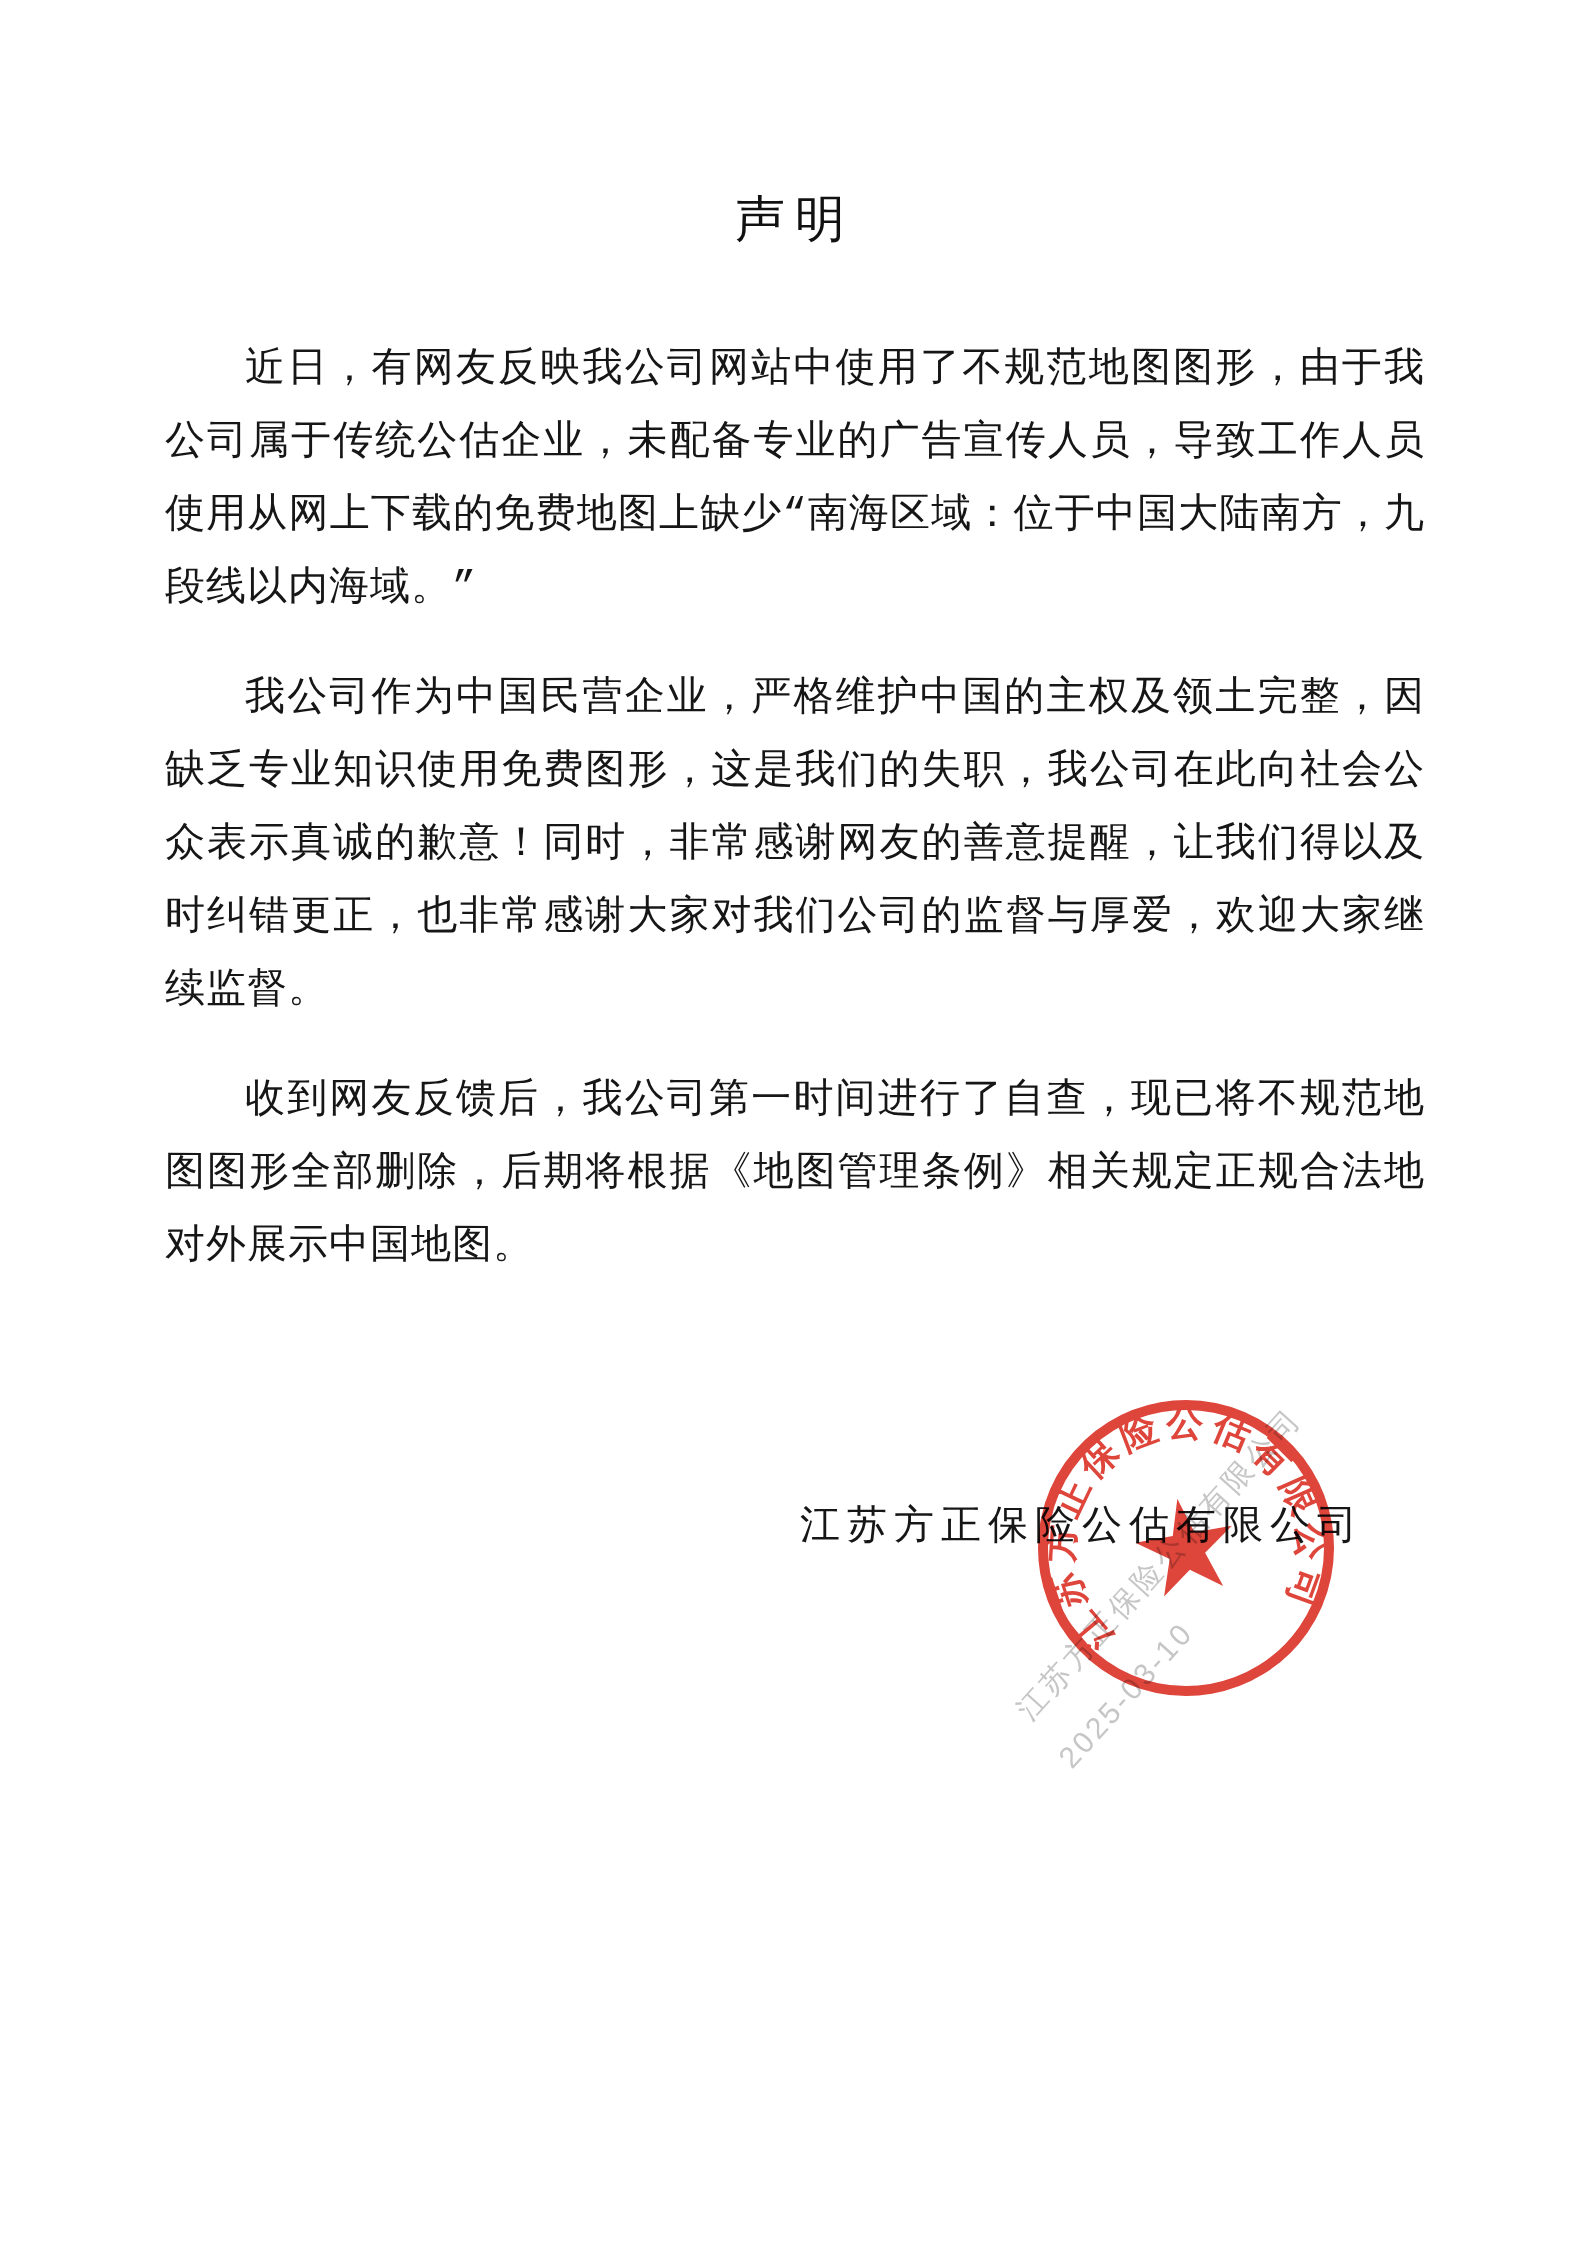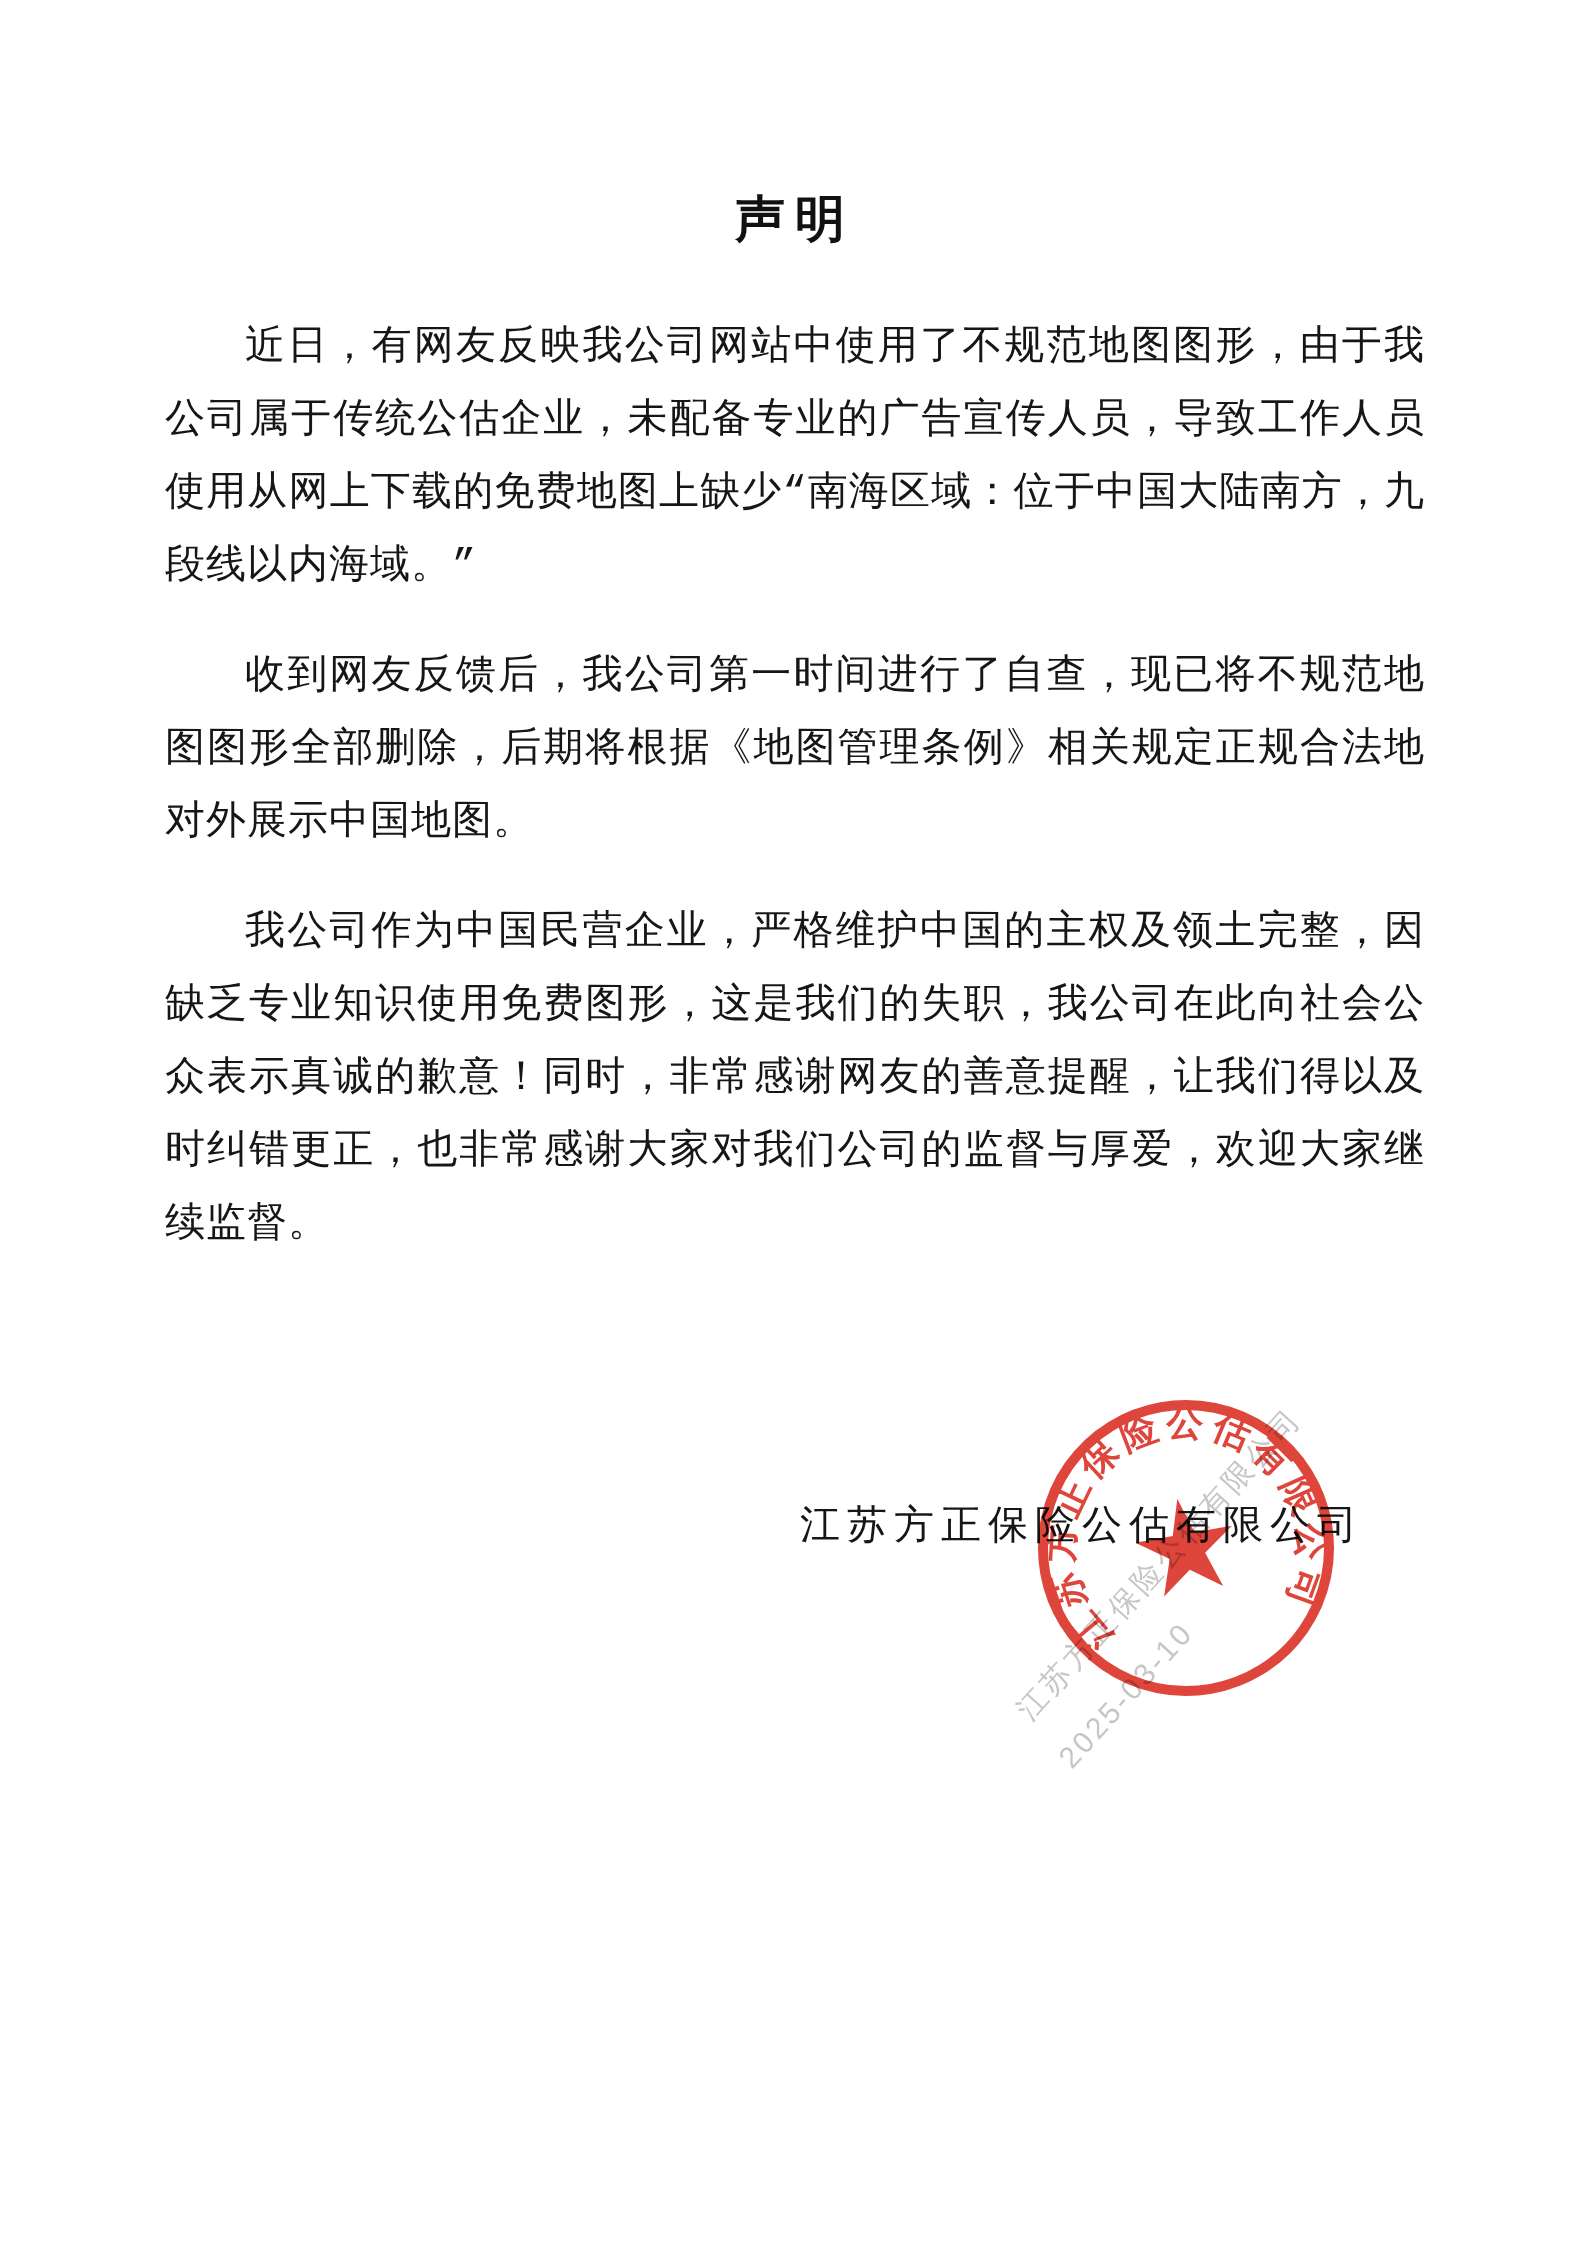--- a/index.html
+++ b/index.html
@@ -16,24 +16,24 @@
     font-family: "Liberation Serif", "DejaVu Serif", serif;
     color: #161616;
   }
   .content {
     position: absolute;
     left: 165px;
     right: 162px;
     top: 186px;
   }
   .doc-title {
-    margin: 0 0 58px 0;
+    margin: 0 0 80px 0;
     text-align: center;
     font-size: 50px;
-    font-weight: bold;
+    font-weight: normal;
     letter-spacing: 10px;
     color: #111;
   }
   .para {
     margin: 0 0 37px 0;
     font-size: 40px;
     line-height: 73px;
     text-align: justify;
     text-indent: 2em;
     letter-spacing: 1px;
@@ -94,22 +94,22 @@
   }
 </style>
 </head>
 <body>
 
 <div class="page">
 
   <div class="content">
     <h1 class="doc-title">声明</h1>
     <p class="para">近日，有网友反映我公司网站中使用了不规范地图图形，由于我公司属于传统公估企业，未配备专业的广告宣传人员，导致工作人员使用从网上下载的免费地图上缺少“南海区域：位于中国大陆南方，九段线以内海域。”</p>
+    <p class="para">我公司作为中国民营企业，严格维护中国的主权及领土完整，因缺乏专业知识使用免费图形，这是我们的失职，我公司在此向社会公众表示真诚的歉意！同时，非常感谢网友的善意提醒，让我们得以及时纠错更正，也非常感谢大家对我们公司的监督与厚爱，欢迎大家继续监督。</p>
     <p class="para">收到网友反馈后，我公司第一时间进行了自查，现已将不规范地图图形全部删除，后期将根据《地图管理条例》相关规定正规合法地对外展示中国地图。</p>
-    <p class="para">我公司作为中国民营企业，严格维护中国的主权及领土完整，因缺乏专业知识使用免费图形，这是我们的失职，我公司在此向社会公众表示真诚的歉意！同时，非常感谢网友的善意提醒，让我们得以及时纠错更正，也非常感谢大家对我们公司的监督与厚爱，欢迎大家继续监督。</p>
   </div>
 
   <div class="watermark-line wm-1" style="color:#c6c6c6;">江苏方正保险公估有限公司</div>
   <div class="watermark-line wm-2" style="color:#c6c6c6;">2025-03-10</div>
 
   <div class="signature-company">江苏方正保险公估有限公司</div>
 
   <div class="seal">
     <svg viewBox="0 0 312 312" xmlns="http://www.w3.org/2000/svg">
       <defs>

